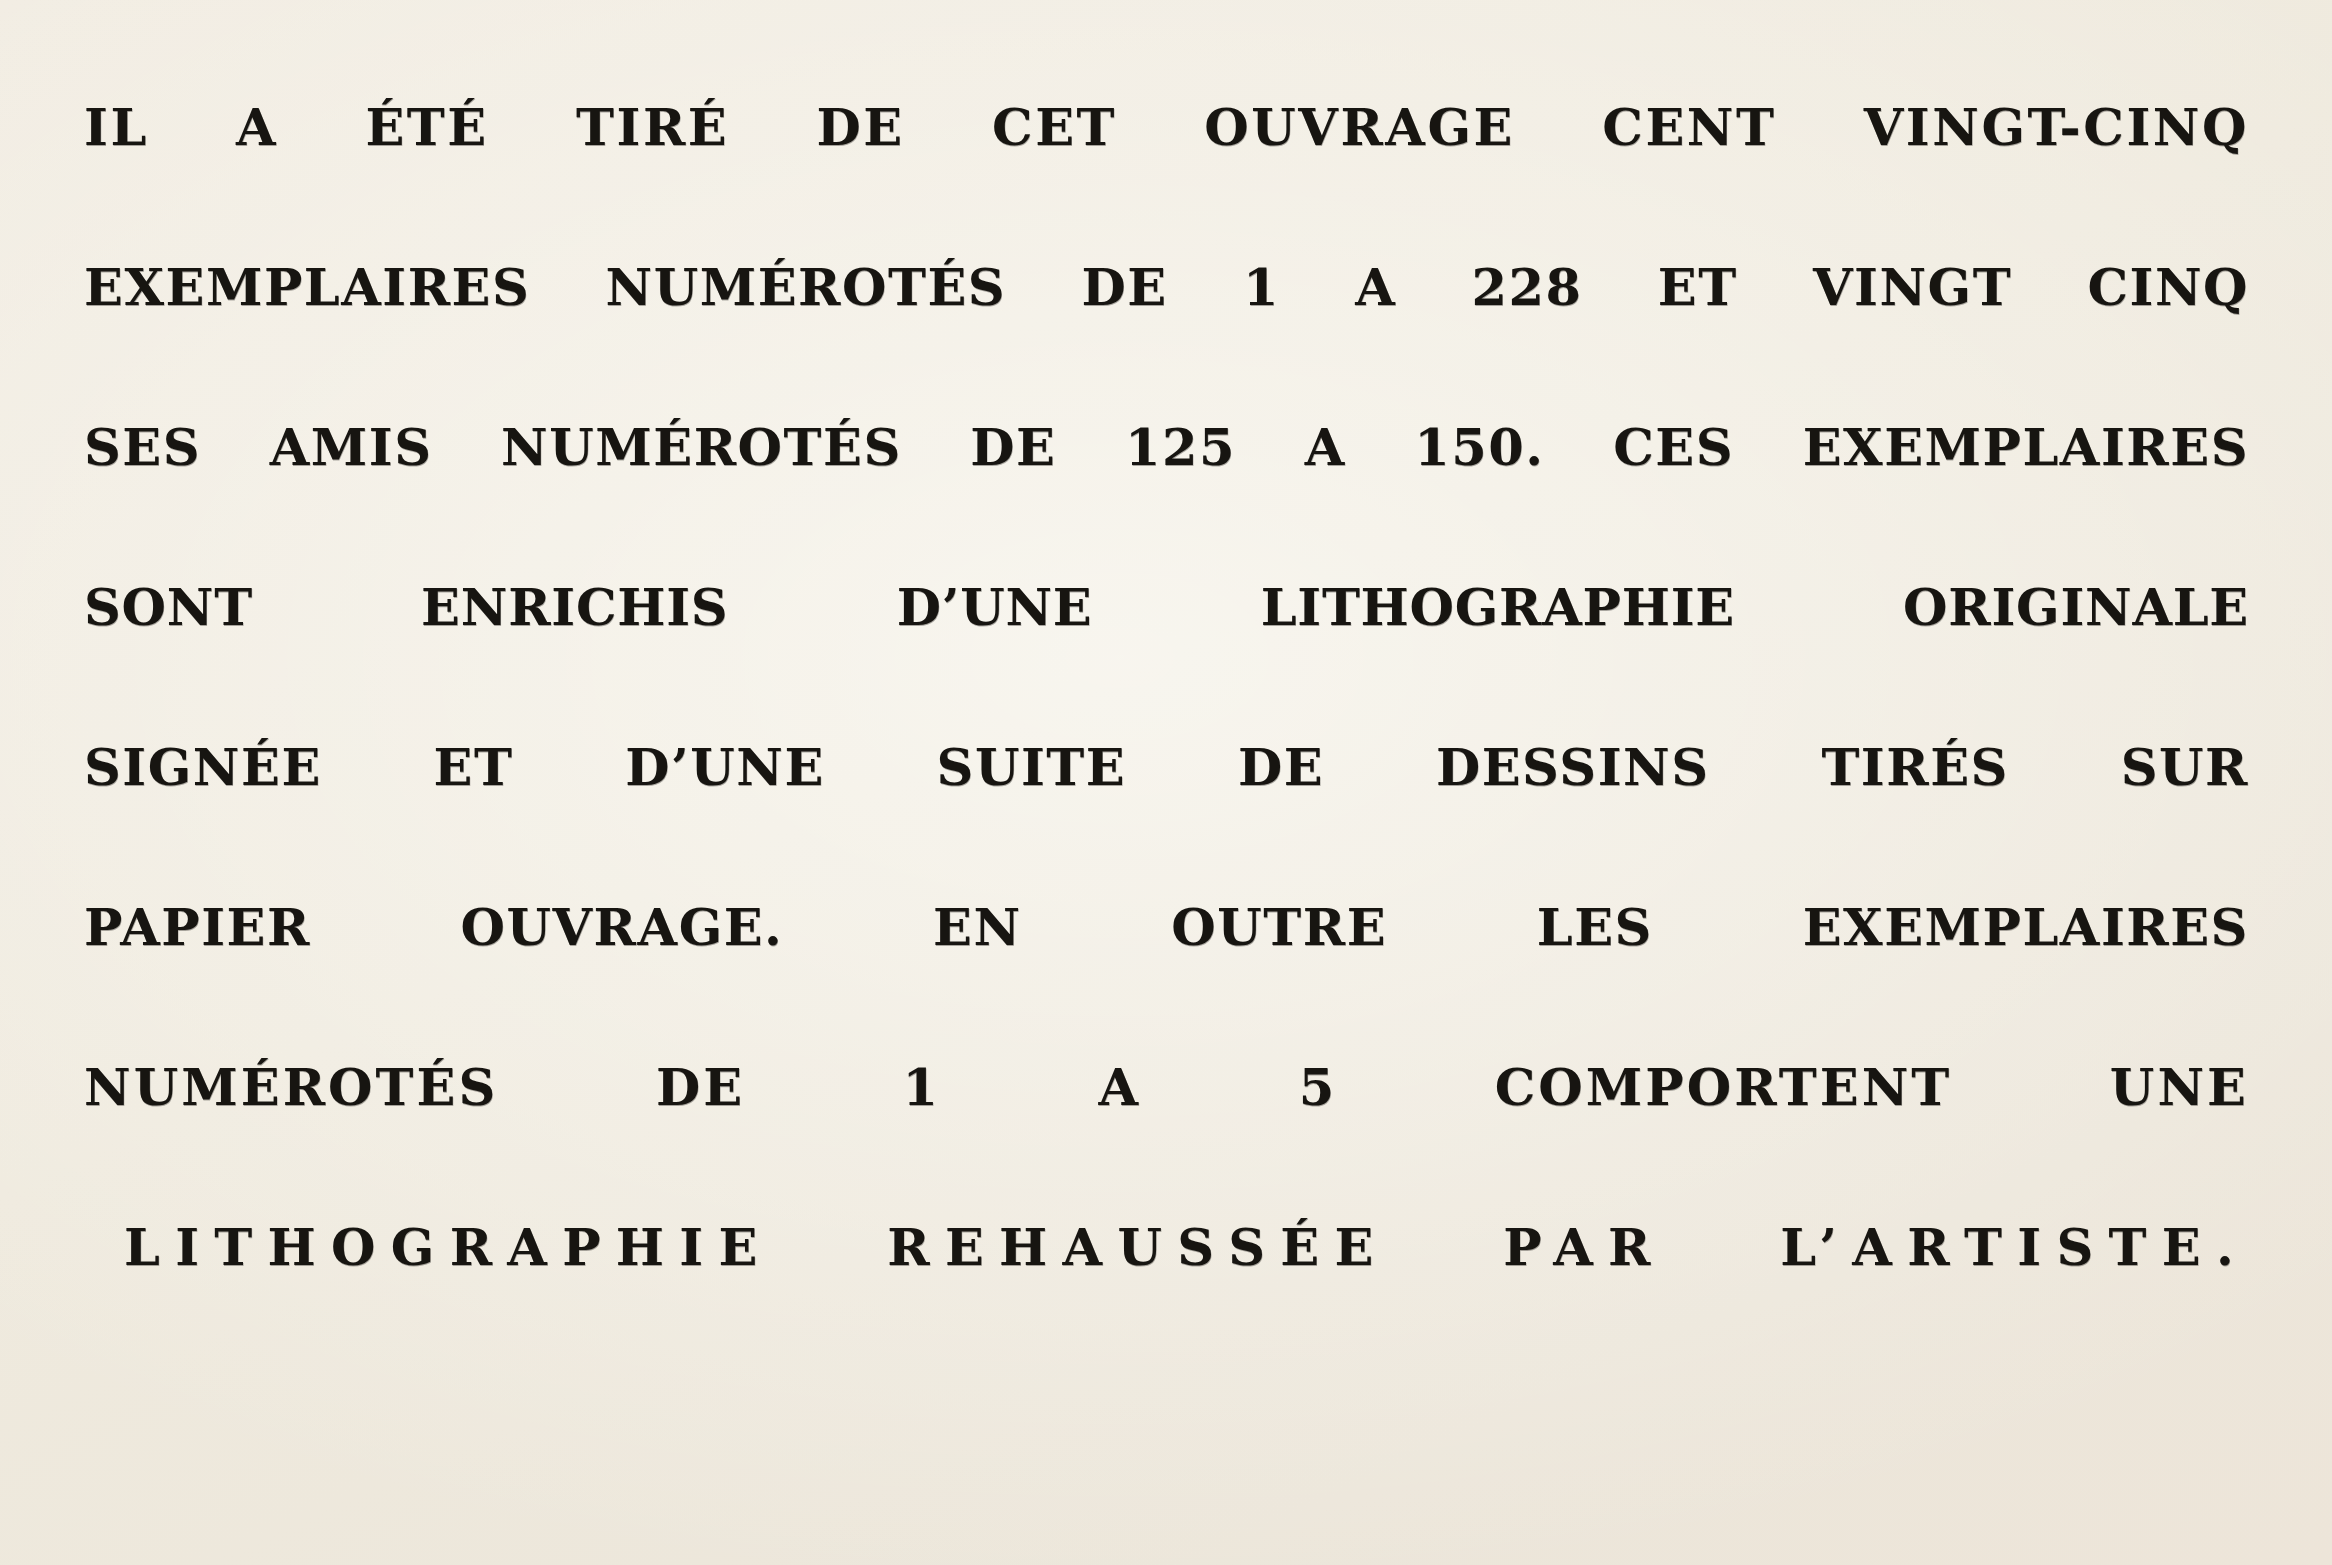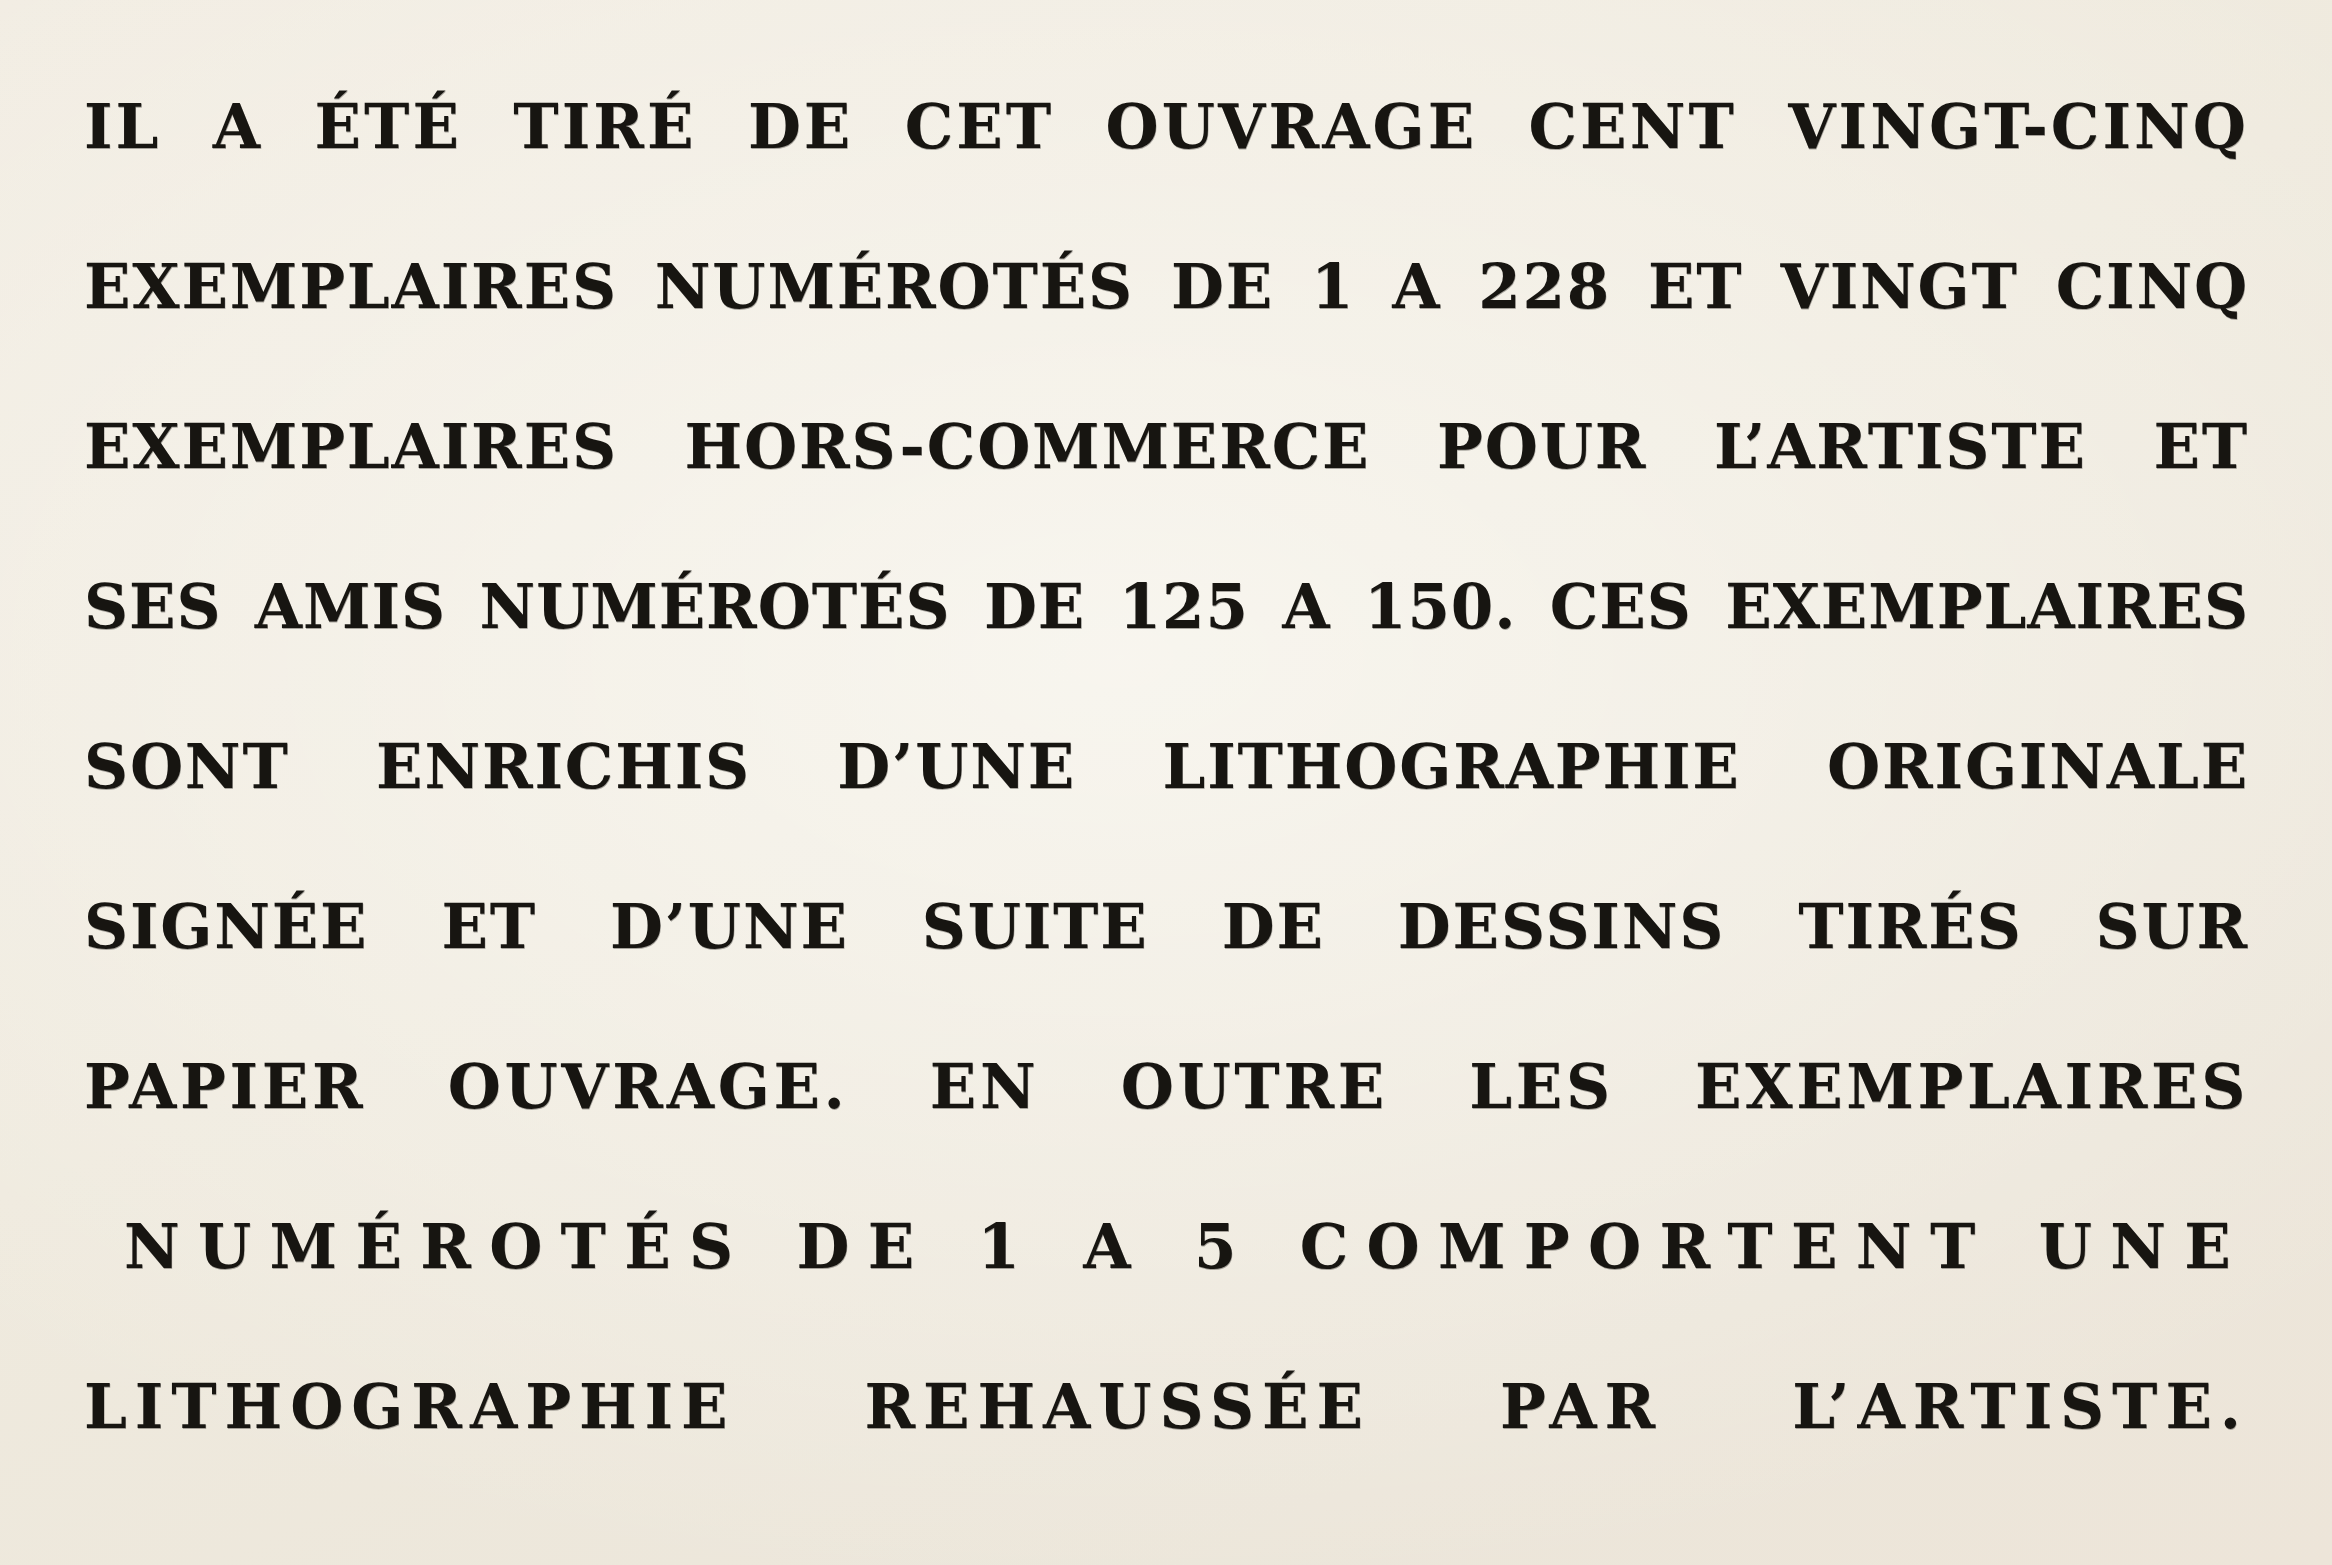--- a/index.html
+++ b/index.html
@@ -20,21 +20,21 @@
   }
   .colophon {
     position: absolute;
     left: 84px;
     right: 84px;
     top: 47px;
   }
   .line {
     height: 160px;
     line-height: 160px;
-    font-size: 61px;
+    font-size: 51px;
     font-weight: bold;
     color: #171511;
     text-align: justify;
     text-align-last: justify;
     -moz-text-align-last: justify;
     white-space: normal;
     letter-spacing: 0.03em;
     text-shadow: 0.5px 0.8px 0 rgba(23,21,17,0.35);
   }
   
@@ -44,21 +44,20 @@
   .colophon .line:nth-child(8) { letter-spacing: 0.30em; margin-left: 40px; }
   .colophon .line:nth-child(9) { letter-spacing: 0.13em; }
 </style>
 </head>
 <body>
 
 <div class="page">
   <div class="colophon">
     <div class="line">IL A ÉTÉ TIRÉ DE CET OUVRAGE CENT VINGT-CINQ</div>
     <div class="line">EXEMPLAIRES NUMÉROTÉS DE 1 A 228 ET VINGT CINQ</div>
-    <div class="line">EXEMPLAIRES HORS-COMMERCE POUR L’ARTISTE ET</div>
     <div class="line">SES AMIS NUMÉROTÉS DE 125 A 150. CES EXEMPLAIRES</div>
     <div class="line">SONT ENRICHIS D’UNE LITHOGRAPHIE ORIGINALE</div>
     <div class="line">SIGNÉE ET D’UNE SUITE DE DESSINS TIRÉS SUR</div>
     <div class="line">PAPIER OUVRAGE. EN OUTRE LES EXEMPLAIRES</div>
     <div class="line">NUMÉROTÉS DE 1 A 5 COMPORTENT UNE</div>
     <div class="line">LITHOGRAPHIE REHAUSSÉE PAR L’ARTISTE.</div>
   </div>
 </div>
 
 

